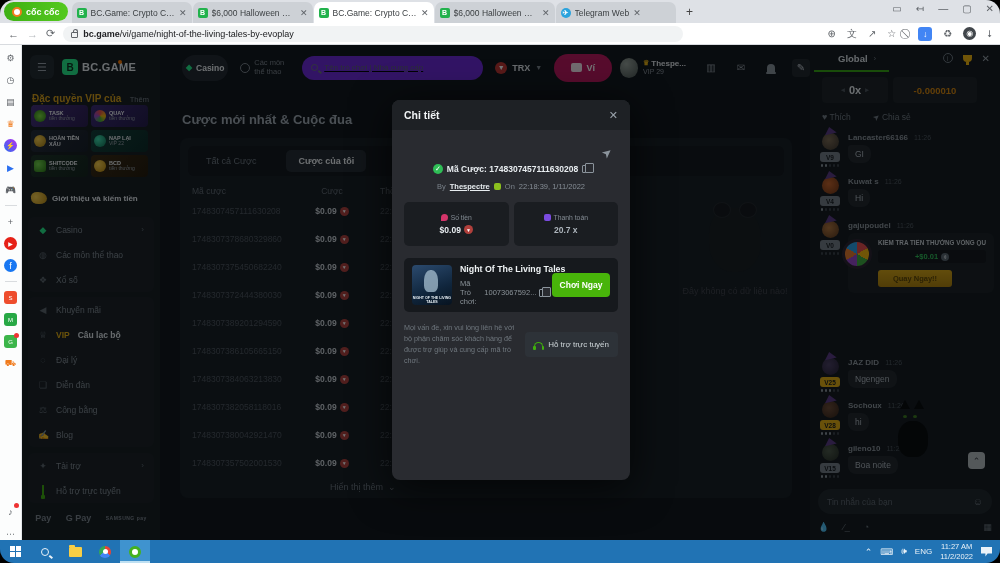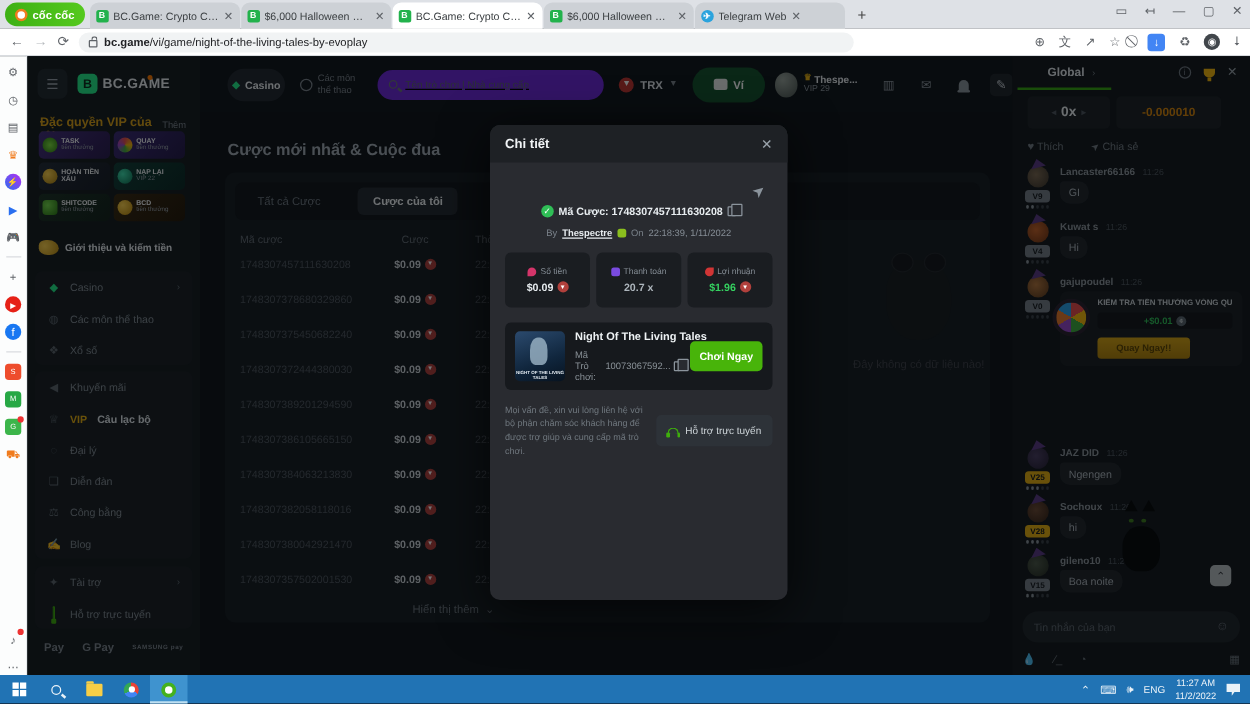--- a/index.html
+++ b/index.html
@@ -1,17 +1,17 @@
 <!DOCTYPE html>
 <html><head>
 <meta charset="utf-8">
 <style>
   *{margin:0;padding:0;box-sizing:border-box;font-family:"Liberation Sans",sans-serif;}
   html,body{width:1000px;height:563px;overflow:hidden;background:#000;}
-  #stage{position:relative;width:1000px;height:563px;background:#10161a;overflow:hidden;}
+  #stage{position:relative;width:1000px;height:563px;background:#10161a;overflow:hidden;border-radius:14px;}
   .abs{position:absolute;}
   .ell{white-space:nowrap;overflow:hidden;text-overflow:ellipsis;}
 
   
   .tabstrip{left:0;top:0;width:1000px;height:23px;background:#dee1e6;display:flex;align-items:flex-end;}
   .cocbtn{height:19px;margin:0 4px 2px 4px;padding:0 8px;border-radius:10px;background:linear-gradient(90deg,#3db014,#55c91e);color:#fff;font-size:9px;font-weight:bold;display:flex;align-items:center;gap:4px;}
   .cocdot{width:10px;height:10px;border-radius:50%;background:#fff;border:2px solid #f07b1d;}
   .btab{width:120px;height:21px;background:#cdd1d6;border-radius:7px 7px 0 0;margin-right:1px;display:flex;align-items:center;padding:0 5px;gap:4px;font-size:8.5px;color:#3c4043;}
   .btab.active{background:#fff;}
   .fav{width:10px;height:10px;border-radius:2px;flex:0 0 auto;display:flex;align-items:center;justify-content:center;color:#fff;font-size:7px;font-weight:bold;}
@@ -86,21 +86,21 @@
   .globe{width:10px;height:10px;border-radius:50%;border:1px solid #7c858d;position:relative;}
   .srch{margin-left:14px;width:194px;height:24px;border-radius:12px;background:#6d28d9;display:flex;align-items:center;padding:0 9px;gap:6px;text-decoration:underline;}
   .mag{width:7px;height:7px;border:1.5px solid #6a737b;border-radius:50%;position:relative;}
   .mag::after{content:"";position:absolute;left:6px;top:6px;width:4px;height:1.5px;background:#6a737b;transform:rotate(40deg);}
   .srch input{background:transparent;border:none;outline:none;color:#aab3bb;font-size:8px;width:150px;}
   .srch input::placeholder{color:#5d666e;}
   .cursel{margin-left:12px;display:flex;align-items:center;gap:5px;}
   .trxc{width:12px;height:12px;border-radius:50%;background:#c23631;color:#fff;font-size:7px;display:flex;align-items:center;justify-content:center;}
   .cursel .cv{color:#dfe5e9;font-size:9px;font-weight:bold;}
   .chev{color:#7c858d;font-size:7px;}
-  .vibtn{margin-left:12px;width:62px;height:28px;border-radius:14px;background:#14532d;display:flex;align-items:center;justify-content:center;gap:5px;color:#fff;font-size:9px;font-weight:bold;}
+  .vibtn{margin-left:12px;width:62px;height:28px;border-radius:14px;background:#be185d;display:flex;align-items:center;justify-content:center;gap:5px;color:#fff;font-size:9px;font-weight:bold;}
   .wallet{width:11px;height:9px;background:#fff;border-radius:2px;opacity:.9;}
   .uav{margin-left:8px;width:20px;height:20px;border-radius:50%;background:radial-gradient(circle at 35% 30%,#9aa49c,#4a5450);}
   .uinfo{margin-left:5px;display:flex;flex-direction:column;line-height:1.2;}
   .uname{color:#e4e9ec;font-size:8px;font-weight:bold;display:flex;gap:2px;align-items:center;}
   .ucrown{color:#e7b010;font-size:7px;}
   .uvip{color:#8b949c;font-size:7px;}
   .hdics{margin-left:16px;display:flex;gap:12px;align-items:center;}
   .hic{width:18px;height:18px;border-radius:4px;display:flex;align-items:center;justify-content:center;color:#8b949c;font-size:10px;}
   .hic.boxed{background:#20262b;color:#c3cad0;}
   .bellic{width:8px;height:8px;background:#8b949c;border-radius:50% 50% 0 0;position:relative;}
@@ -801,30 +801,20 @@
       </div>
       <div class="stat">
         <span class="l">
             <span class="sic purp"></span>
             <span>Thanh toán</span>
           </span>
         <span class="v" style="color:#aeb6bd">
             <span>20.7 x</span>
           </span>
       </div>
-      <div class="stat">
-        <span class="l">
-            <span class="sic prof"></span>
-            <span>Lợi nhuận</span>
-          </span>
-        <span class="v green">
-            <span>$1.96</span>
-            <span class="coin">▼</span>
-          </span>
-      </div>
     </div>
     <div class="gcard">
       <div class="thumb">
         <span class="fig"></span>
         <span class="cap">NIGHT OF THE LIVING TALES</span>
       </div>
       <div class="ginfo">
         <div class="gtitle">Night Of The Living Tales</div>
         <div class="gid">
           <span>Mã Trò chơi:</span>

